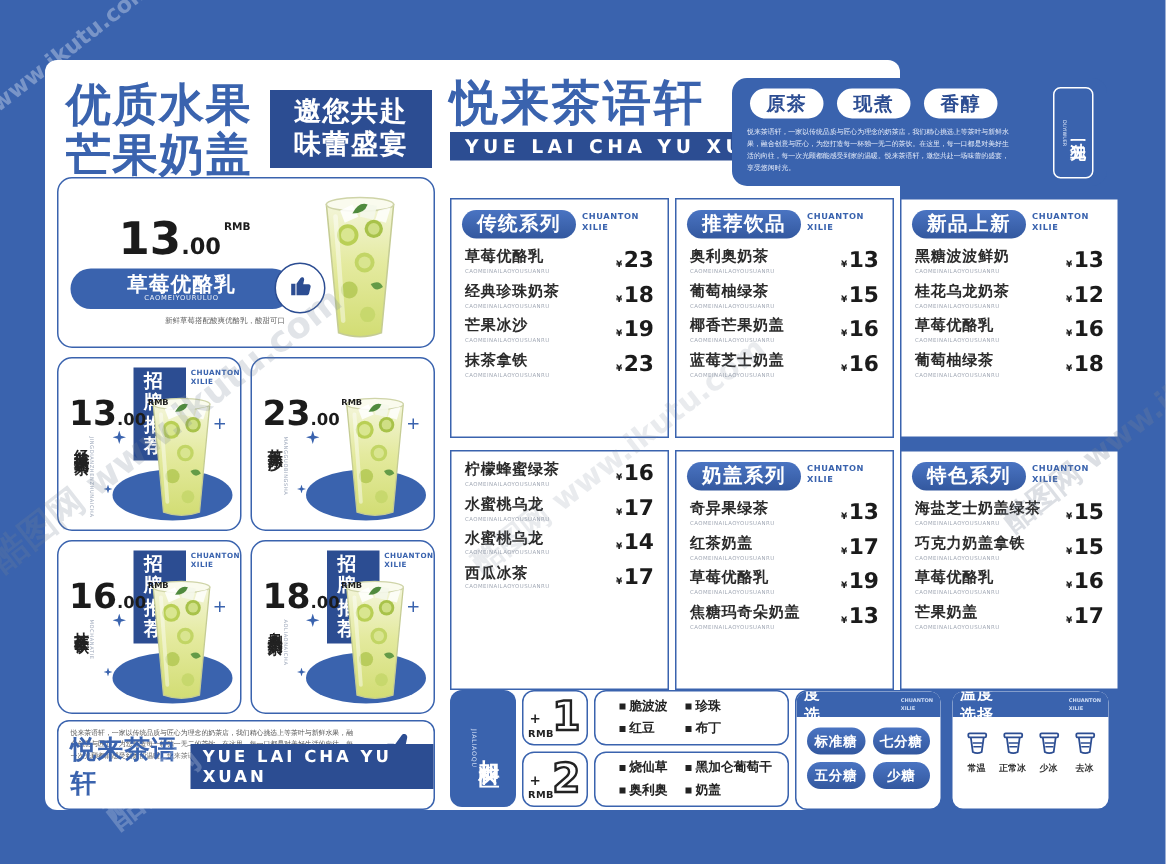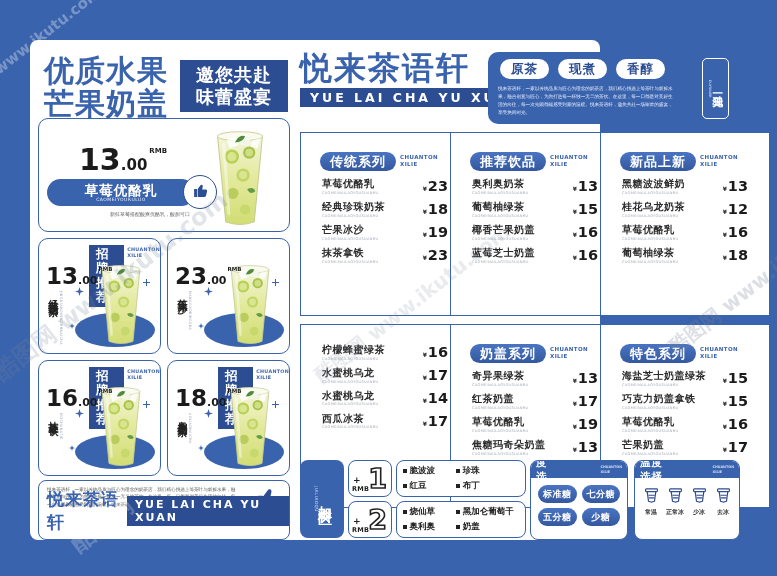--- a/index.html
+++ b/index.html
@@ -81,21 +81,21 @@
   .featbox{position:absolute;left:196px;top:4px;width:250px;height:72px;background:#3a63ae;border-radius:10px;}
   .feat-pills{display:flex;gap:9px;margin:7px 0 0 12px;}
   .feat-pill{background:#fff;color:#2c4d92;font-weight:900;font-size:12.5px;border-radius:10px;padding:1.5px 11px;letter-spacing:1px;}
   .feat-desc{position:absolute;left:10px;top:33px;width:178px;height:34px;overflow:hidden;color:#e8eefb;font-size:4.6px;line-height:1.75;}
   .unique{position:absolute;right:9px;top:6px;width:25px;height:59px;border:1.5px solid #fff;border-radius:5px;
           display:flex;align-items:center;justify-content:center;}
   .unique .uc{writing-mode:vertical-rl;text-orientation:upright;color:#fff;font-size:10.5px;font-weight:900;line-height:1;letter-spacing:1px;}
   .unique .up{writing-mode:vertical-rl;color:#dfe8fa;font-size:3.2px;margin-right:1px;}
 
   .menu-grid{position:absolute;left:8px;top:84px;display:grid;grid-template-columns:repeat(3,144px);grid-gap:8px 6px;}
-  .msec{width:144px;height:158px;border:1.5px solid #3a63ae;border-radius:0;background:#fff;padding:12px;overflow:hidden;position:relative;}
+  .msec{width:144px;height:158px;border:1.5px solid #3a63ae;border-radius:0;background:#fff;padding:0;overflow:hidden;position:relative;}
   .msec-head{display:flex;align-items:flex-start;margin:7px 0 0 7px;}
   .msec-pill{background:linear-gradient(180deg,#4a74c2,#33589f);color:#fff;font-size:13px;font-weight:900;
              border-radius:12px;padding:2.5px 10px;letter-spacing:1px;line-height:1.1;}
   .msec-sub{color:#3a63ae;font-size:5.5px;font-weight:800;line-height:1.25;margin:2px 0 0 4px;letter-spacing:.4px;}
   .msec-items{margin:4px 9px 0 9px;}
   .mitem{display:flex;justify-content:space-between;align-items:flex-start;padding:3.2px 0;}
   .mitem .nm{font-size:10px;font-weight:900;color:#2b2b2b;line-height:1.1;letter-spacing:.5px;}
   .mitem .py{font-size:3.6px;color:#a3aab6;margin-top:1.5px;letter-spacing:.3px;}
   .mitem .pr{display:flex;align-items:baseline;color:#1b1b1b;margin-top:1px;}
   .mitem .cy{font-size:6px;font-weight:800;margin-right:1px;}
@@ -106,21 +106,21 @@
   .addon-label .ac{writing-mode:vertical-rl;text-orientation:upright;color:#fff;font-size:14px;font-weight:900;letter-spacing:3px;line-height:1;}
   .addon-label .ap{writing-mode:vertical-rl;color:#cfddf5;font-size:4.2px;margin-left:2px;letter-spacing:.5px;}
   .tiers{position:absolute;left:56px;top:412px;width:178px;height:78px;display:flex;flex-direction:column;gap:4px;}
   .tier{display:flex;gap:4px;height:37px;}
   .tier-num{width:42px;border:1.5px solid #3a63ae;border-radius:8px;position:relative;background:#fff;}
   .tier-num .big{position:absolute;right:4px;top:50%;transform:translateY(-52%);font-size:27px;font-weight:900;color:#fff;
                  -webkit-text-stroke:1.6px #222;line-height:1;}
   .tier-num .pp{position:absolute;left:4px;bottom:11px;font-size:9px;font-weight:900;color:#222;line-height:1;}
   .tier-num .pu{position:absolute;left:3px;bottom:3px;font-size:6.5px;font-weight:900;color:#222;letter-spacing:.3px;}
   .tier-items{flex:1;border:1.5px solid #3a63ae;border-radius:8px;background:#fff;
-              display:grid;grid-template-columns:46% 54%;align-content:center;padding:0 6px;row-gap:3px;}
+              display:grid;grid-template-columns:46% 54%;align-content:center;padding:0 16px;row-gap:3px;}
   .titem{display:flex;align-items:center;font-size:8.5px;font-weight:900;color:#222;white-space:nowrap;}
   .titem .bq{width:3.5px;height:3.5px;background:#222;margin-right:3px;flex:none;}
 
   .optpanel{position:absolute;top:412px;height:78px;border:1.5px solid #3a63ae;border-radius:8px;background:#fff;overflow:hidden;}
   .sweet{left:238px;width:96px;}
   .temp{left:342px;width:104px;}
   .opt-head{height:17px;background:#3a63ae;display:flex;align-items:center;justify-content:space-between;padding:0 5px;gap:44px;}
   .opt-head .ot{color:#fff;font-size:10.5px;font-weight:900;letter-spacing:1px;}
   .opt-head .os{color:#cfddf5;font-size:3.4px;font-weight:700;line-height:1.3;text-align:left;}
   .sweet-grid{display:grid;grid-template-columns:1fr 1fr;gap:5px;padding:7px 7px;}

